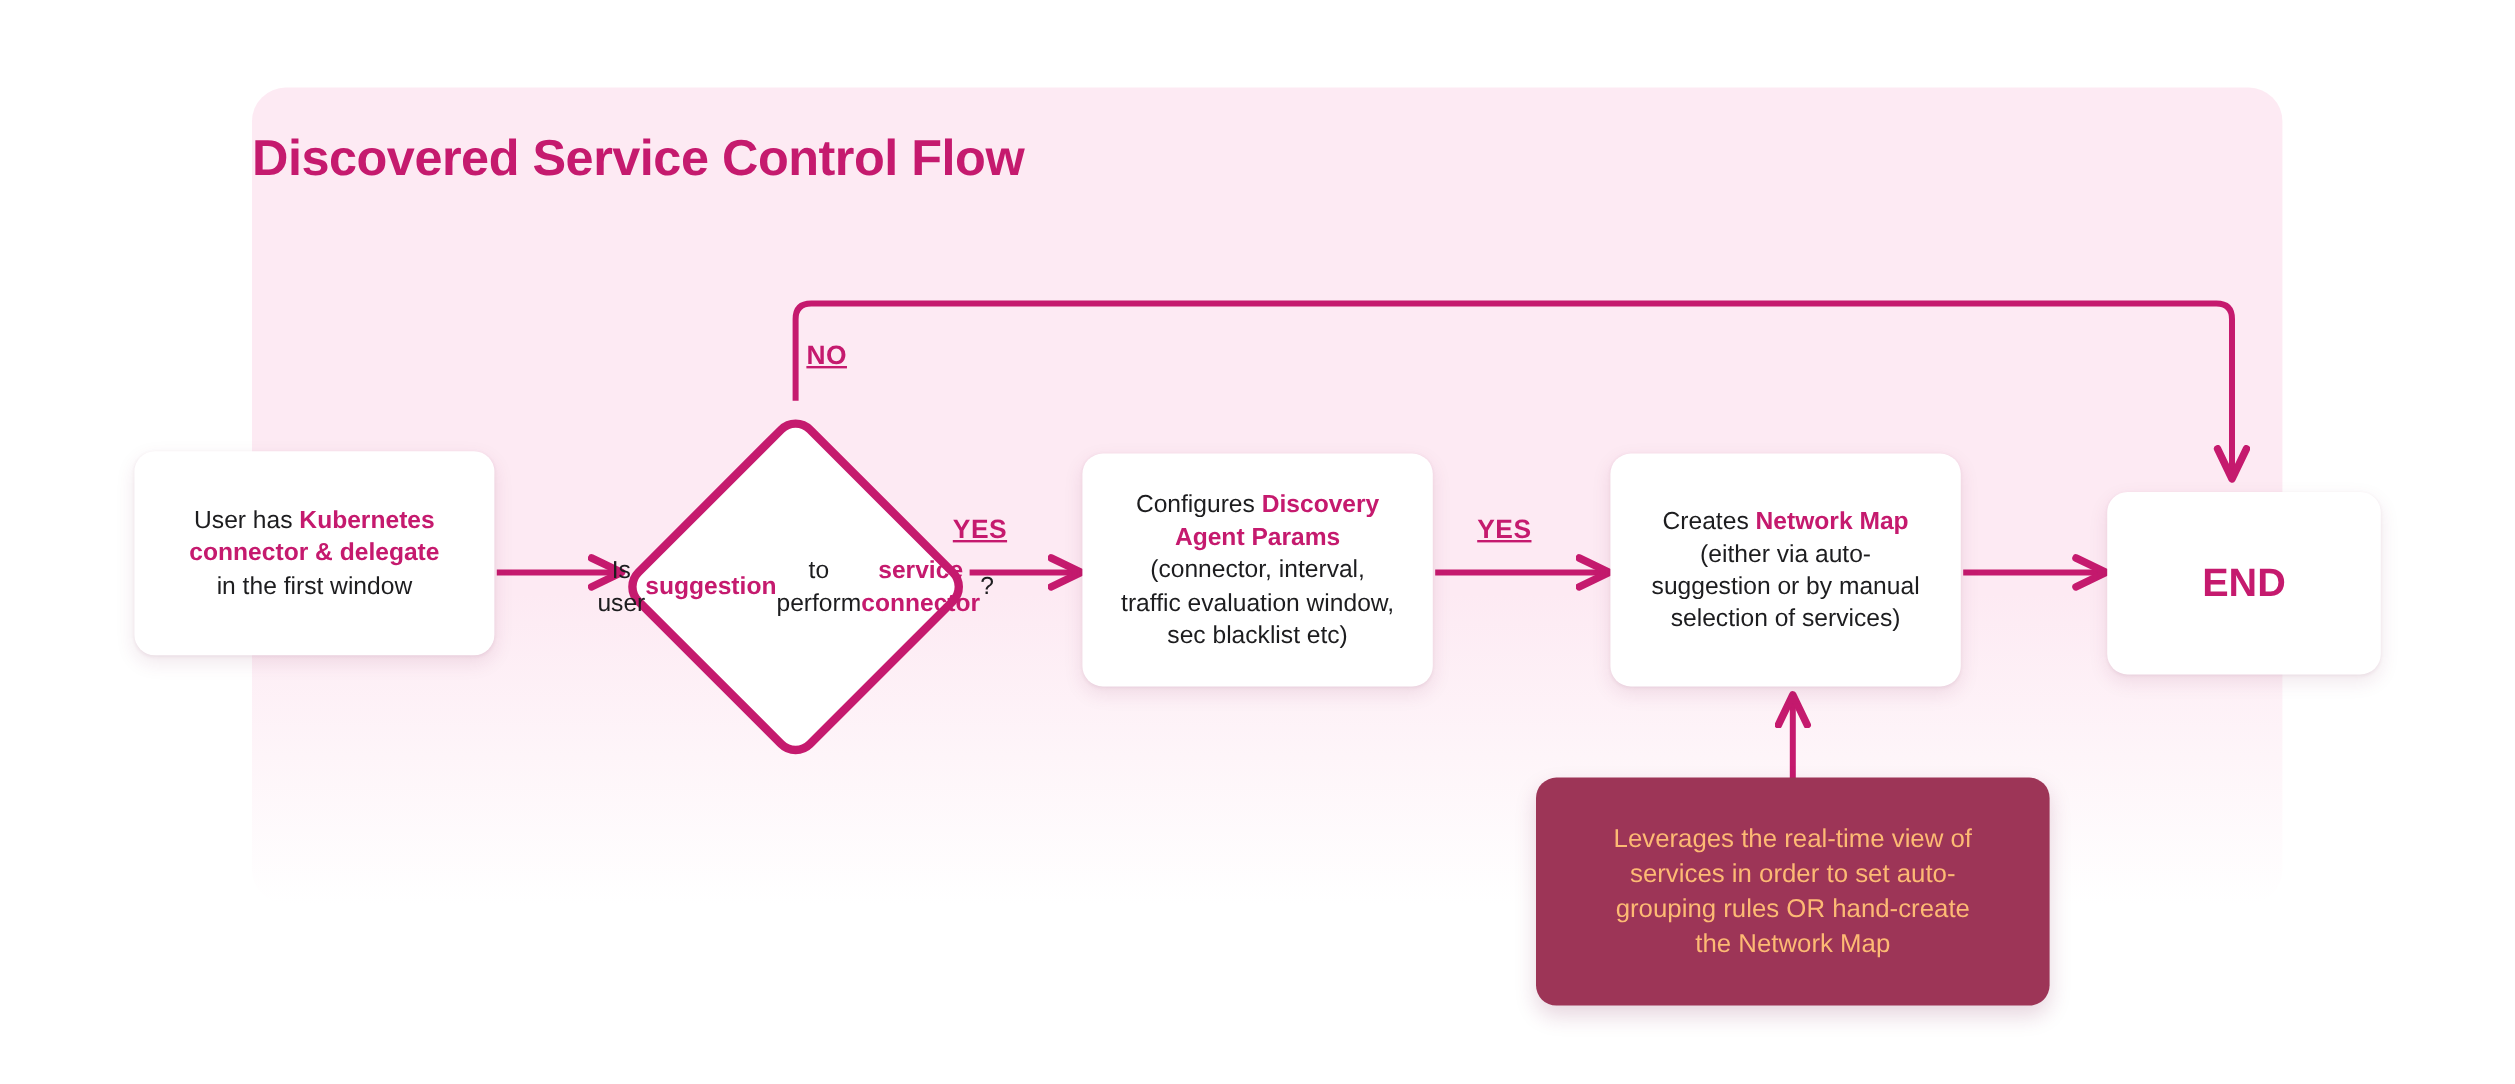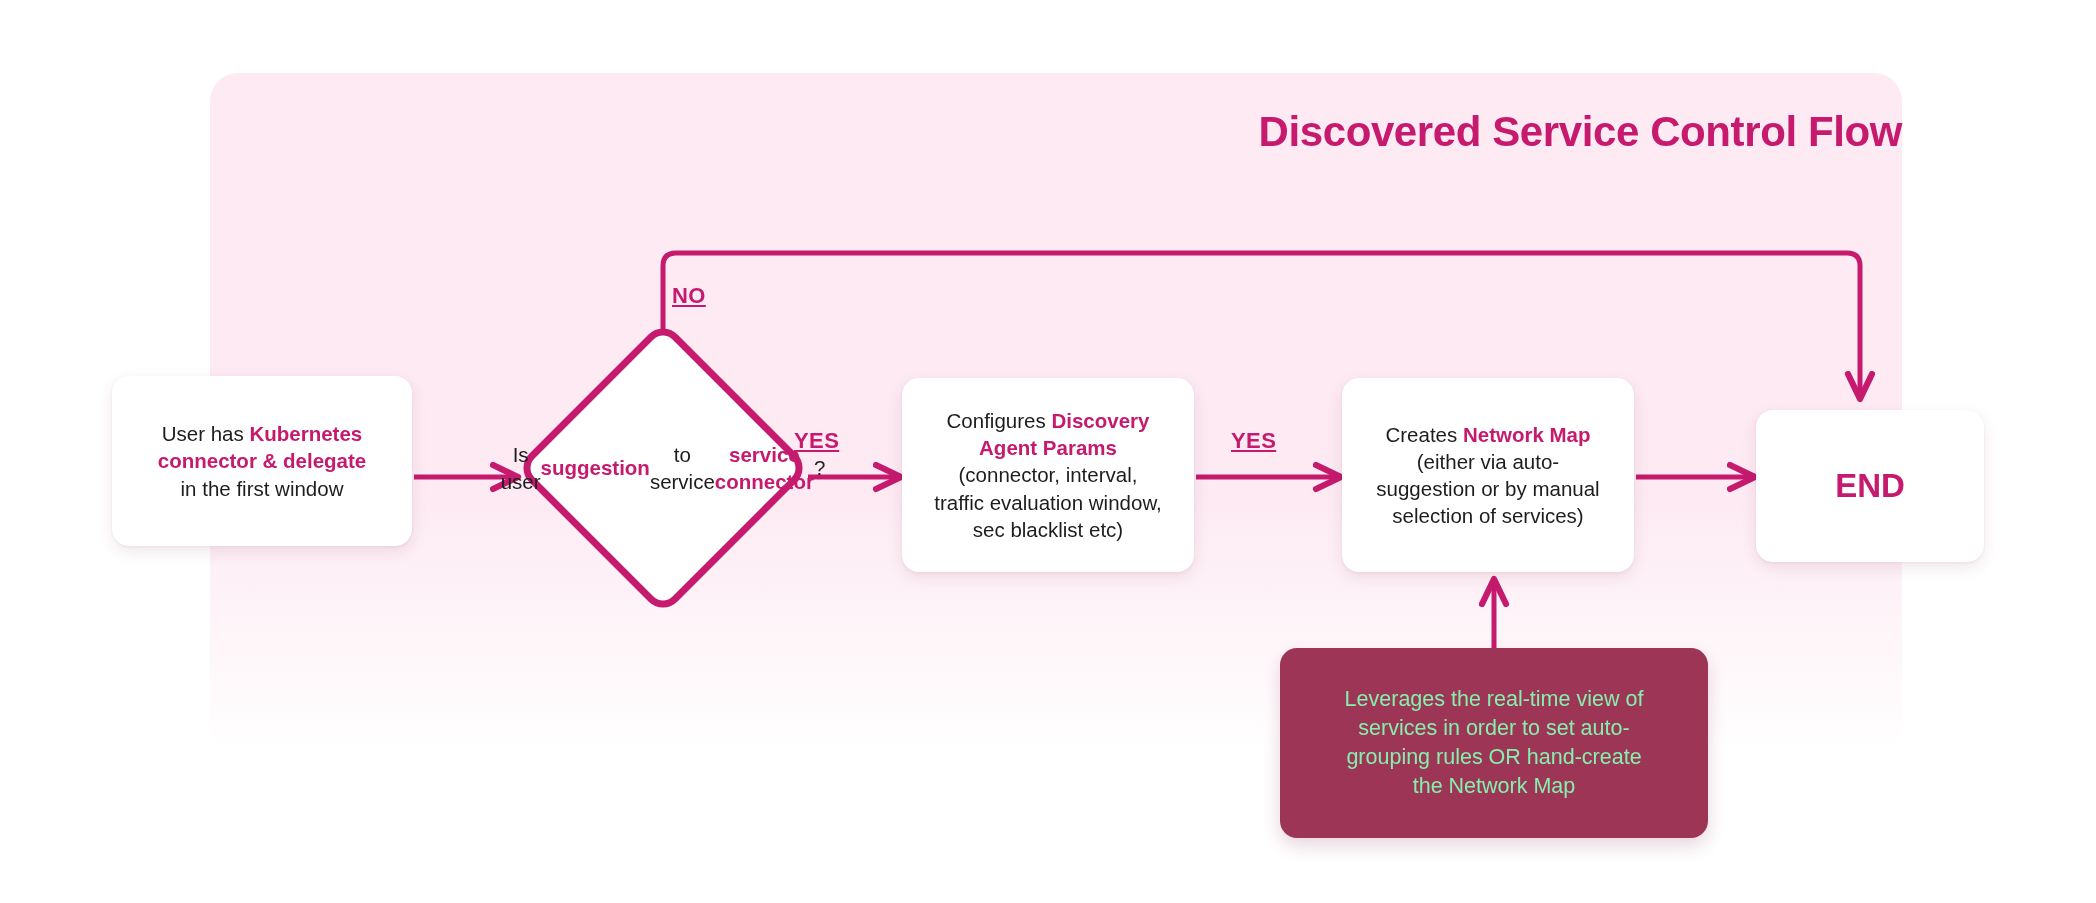--- a/index.html
+++ b/index.html
@@ -35,21 +35,21 @@
         #fef5f9 82%,
         #ffffff 100%);
   }
 
   
   .title {
     position: absolute;
     left: 210px;
     top: 108px;
     width: 1692px;
-    text-align: right;
+    text-align: left;
     font-size: 42px;
     font-weight: 700;
     letter-spacing: -0.4px;
     color: #c51a6e;
   }
 
   
   .node {
     position: absolute;
     background: #ffffff;
@@ -78,31 +78,31 @@
 
   
   #node-note {
     position: absolute;
     left: 1280px; top: 648px; width: 428px; height: 190px;
     background: #9d3557;
     border-radius: 17px;
     box-shadow: 0 8px 18px rgba(120, 30, 75, 0.18);
     display: flex; align-items: center; justify-content: center;
     text-align: center;
-    color: #86efac;
+    color: #fdba74;
     font-size: 21.5px;
     line-height: 1.36;
     padding: 10px 22px;
     box-sizing: border-box;
   }
 
   
   #node-decision {
     position: absolute;
-    left: 520px; top: 325px;
+    left: 520px; top: 346px;
     width: 286px; height: 286px;
   }
   #node-decision .dlabel {
     position: absolute;
     left: 0; top: 0; width: 286px; height: 286px;
     display: flex; align-items: center; justify-content: center;
     text-align: center;
     font-size: 20.5px;
     line-height: 1.33;
     color: #1d1d1f;
@@ -185,21 +185,21 @@
     <svg width="286" height="286" viewBox="0 0 286 286" style="position:absolute;left:0;top:0;overflow:visible;">
       <path d="M143,7 Q150,7 155,12 L274,131 Q279,136 279,143 Q279,150 274,155
                L155,274 Q150,279 143,279 Q136,279 131,274 L12,155
                Q7,150 7,143 Q7,136 12,131 L131,12 Q136,7 143,7 Z" fill="#ffffff" stroke="#c51a6e" stroke-width="7" stroke-linejoin="round"></path>
     </svg>
     <div class="dlabel">
         <span>Is user</span>
         <br>
         <span class="hl">suggestion</span>
         <br>
-        <span>to service</span>
+        <span>to perform</span>
         <br>
         <span class="hl">service connector</span>
         <span>?</span>
       </div>
   </div>
 
   <div class="node" id="node-config">
     <div><span>Configures </span><span class="hl">Discovery</span><br><span class="hl">Agent Params</span><br><span>(connector, interval,</span><br><span>traffic evaluation window,</span><br><span>sec blacklist etc)</span></div>
   </div>
 

